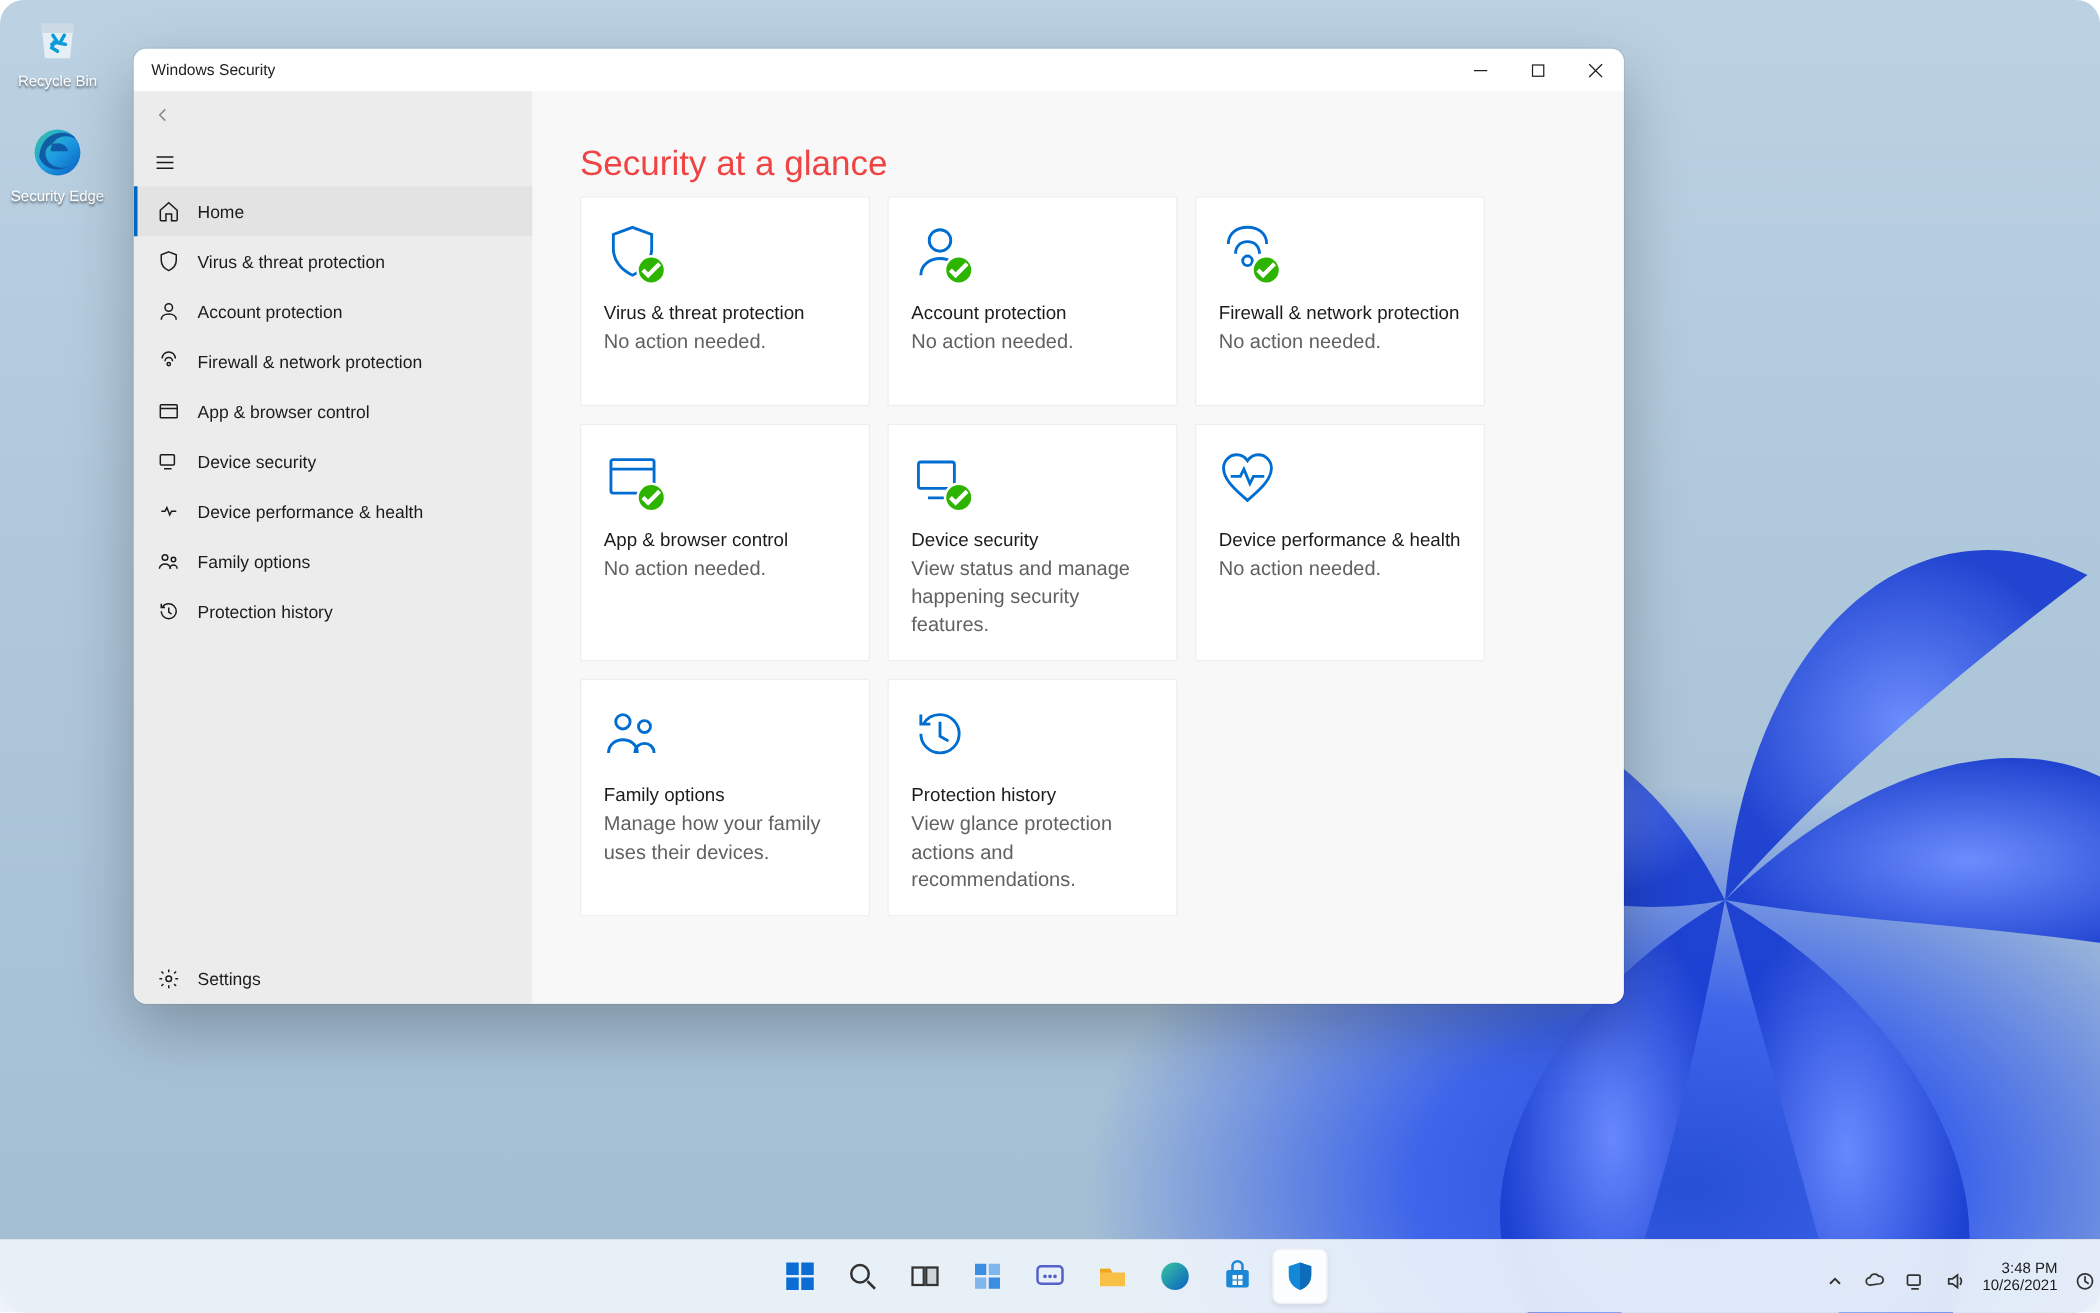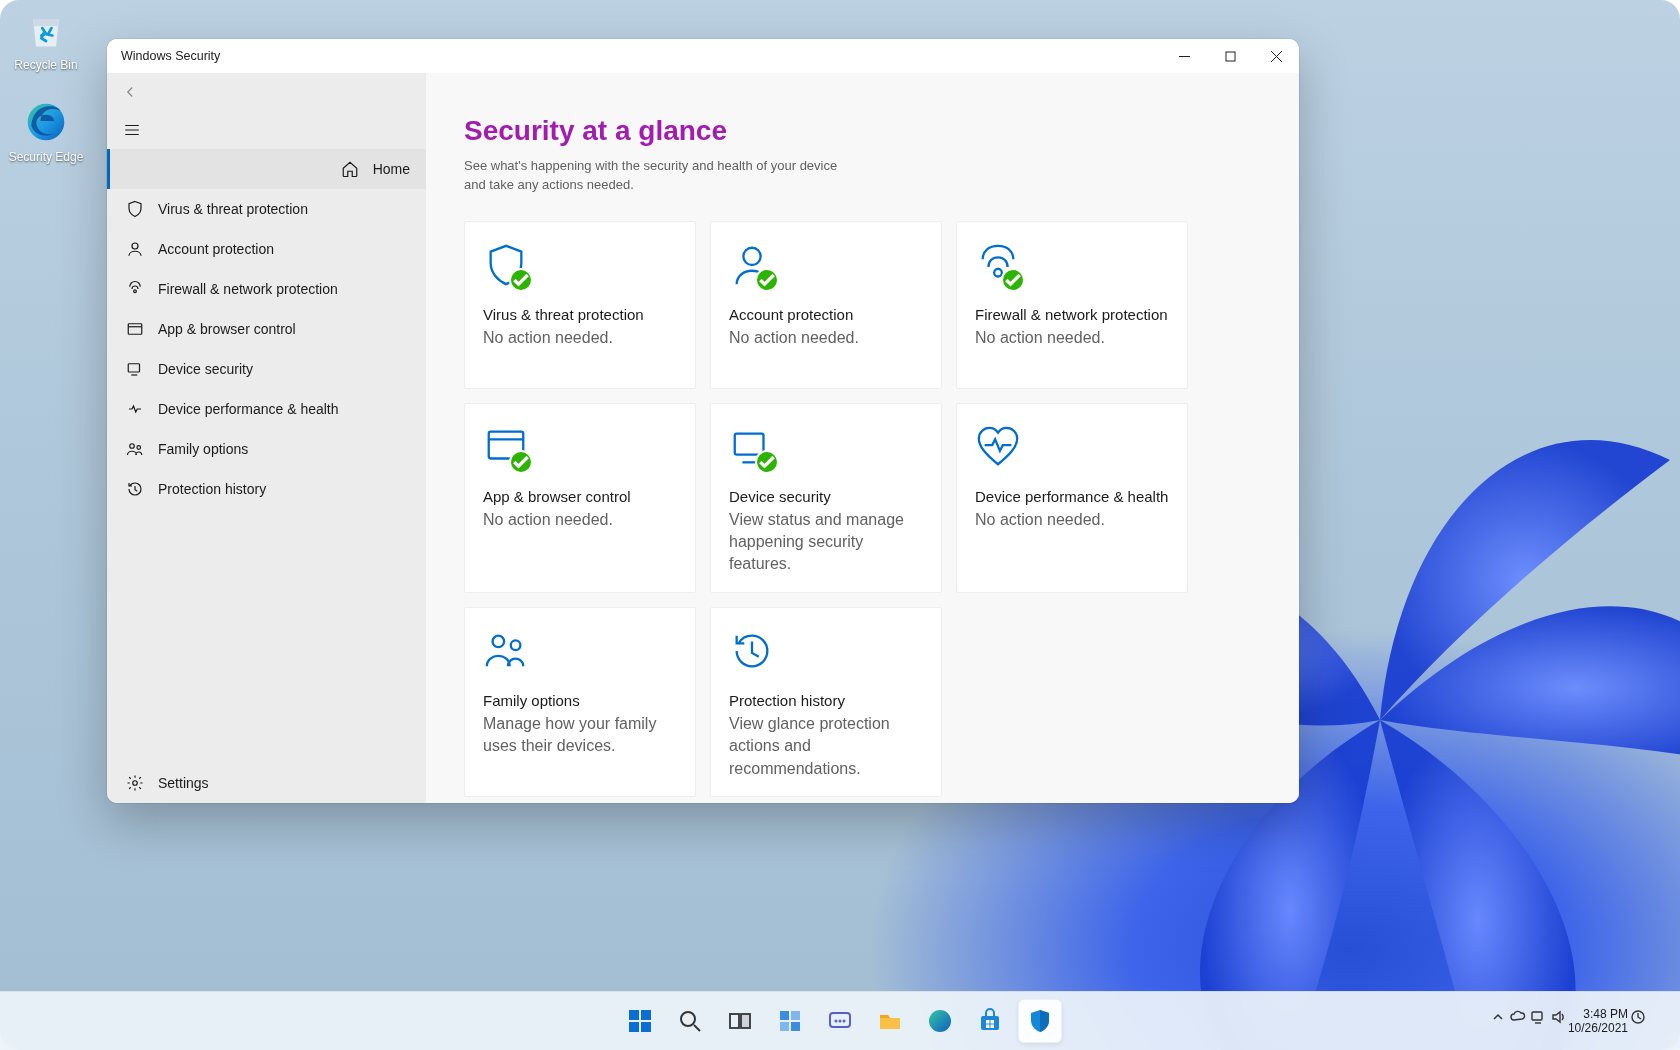--- a/index.html
+++ b/index.html
@@ -16,43 +16,43 @@
 
 .win{position:absolute;left:107px;top:39px;width:1192px;height:764px;background:#fff;border-radius:10px;box-shadow:0 18px 50px rgba(0,0,0,.25),0 0 0 1px rgba(0,0,0,.06);display:flex;flex-direction:column;overflow:hidden;}
 .titlebar{height:34px;display:flex;align-items:center;padding-left:14px;font-size:12.5px;color:#222;background:#fff;}
 .titlebar .spacer{flex:1;}
 .tbtn{width:46px;height:34px;display:flex;align-items:center;justify-content:center;color:#222;}
 .body{flex:1;display:flex;min-height:0;}
 
 .sidebar{width:319px;background:#ececec;display:flex;flex-direction:column;}
 .srow{height:40px;display:flex;align-items:center;gap:14px;padding:0 16px;color:#1b1b1b;font-size:14px;cursor:default;border-left:3px solid transparent;}
 .srow .ico{width:18px;height:18px;display:flex;align-items:center;justify-content:center;color:#1b1b1b;}
-.srow.selected{border-left-color:#0067c0;background:#e3e3e3;justify-content:flex-end;}
+.srow.selected{border-left-color:#0067c0;background:#e3e3e3;}
 .sb-spacer{flex:1;}
 .backbtn{height:38px;display:flex;align-items:center;padding:0 14px;color:#888;}
 .hamb{height:38px;display:flex;align-items:center;padding:0 16px;color:#1b1b1b;}
 
 .main{flex:1;background:#f8f8f8;padding:18px 0 0 38px;overflow:auto;}
-.main h1{font-weight:700;font-size:28px;color:#a21caf;margin:24px 0 10px;}
+.main h1{font-weight:400;font-size:28px;color:#ef4444;margin:24px 0 10px;}
 .main p.sub{font-size:13px;color:#616161;max-width:380px;line-height:1.45;margin:0 0 26px;}
 .cards{display:flex;flex-wrap:wrap;gap:14px;width:740px;}
 .card{width:232px;min-height:168px;background:#fff;border:1px solid #eee;border-radius:2px;padding:20px 18px 16px;box-sizing:border-box;}
 .card .cicon{position:relative;width:46px;height:46px;margin-bottom:18px;color:#006dd1;}
 .card .cicon svg{width:46px;height:46px;}
 .badge{position:absolute;right:-4px;bottom:-4px;width:20px;height:20px;border-radius:50%;background:#2cb400;display:flex;align-items:center;justify-content:center;border:2px solid #fff;}
 .badge svg{width:11px;height:11px;}
 .card .ct{font-size:15px;color:#1b1b1b;margin:0 0 4px;}
 .card .cs{font-size:16px;color:#616161;line-height:1.4;}
 
 .taskbar{position:absolute;left:0;right:0;bottom:0;height:58px;background:rgba(238,244,250,.92);backdrop-filter:blur(6px);border-top:1px solid rgba(0,0,0,.06);display:flex;align-items:center;}
 .taskbar .center{position:absolute;left:50%;transform:translateX(-50%);display:flex;gap:6px;}
 .tb{width:44px;height:44px;border-radius:6px;display:flex;align-items:center;justify-content:center;}
 .tb.active{background:rgba(255,255,255,.85);box-shadow:0 0 0 1px rgba(0,0,0,.05) inset,0 2px 4px rgba(0,0,0,.08);}
 .tb svg{width:26px;height:26px;}
-.tray{margin-left:auto;display:flex;align-items:flex-start;padding-right:32px;color:#1b1b1b;font-size:12px;}
+.tray{margin-left:auto;display:flex;align-items:flex-end;gap:12px;padding-right:2px;color:#1b1b1b;font-size:12px;}
 .tray .clock{text-align:right;line-height:1.2;}
 .tray svg{width:16px;height:16px;}
 .trayico{display:flex;align-items:center;justify-content:center;width:20px;height:20px;}
 </style>
 </head>
 <body>
 
 <div class="desktop">
 
   <div class="bloom">
@@ -225,21 +225,20 @@
                 <circle cx="12" cy="12" r="3"></circle>
                 <path d="M12 2v3M12 19v3M4.2 4.2l2.1 2.1M17.7 17.7l2.1 2.1M2 12h3M19 12h3M4.2 19.8l2.1-2.1M17.7 6.3l2.1-2.1"></path>
               </svg>
             </span>
           <span>Settings</span>
         </div>
       </div>
 
       <div class="main">
         <h1>Security at a glance</h1>
-        <p class="sub">See what's happening with the security and health of your device and take any actions needed.</p>
 
         <div class="cards">
 
           <div class="card">
             <div class="cicon">
               <svg viewBox="0 0 48 48" fill="none" stroke="currentColor" stroke-width="2.4">
                   <path d="M24 4l16 6v12c0 10-7 18-16 22C15 40 8 32 8 22V10z"></path>
                 </svg>
               <div class="badge">
                   <svg viewBox="0 0 12 12">

